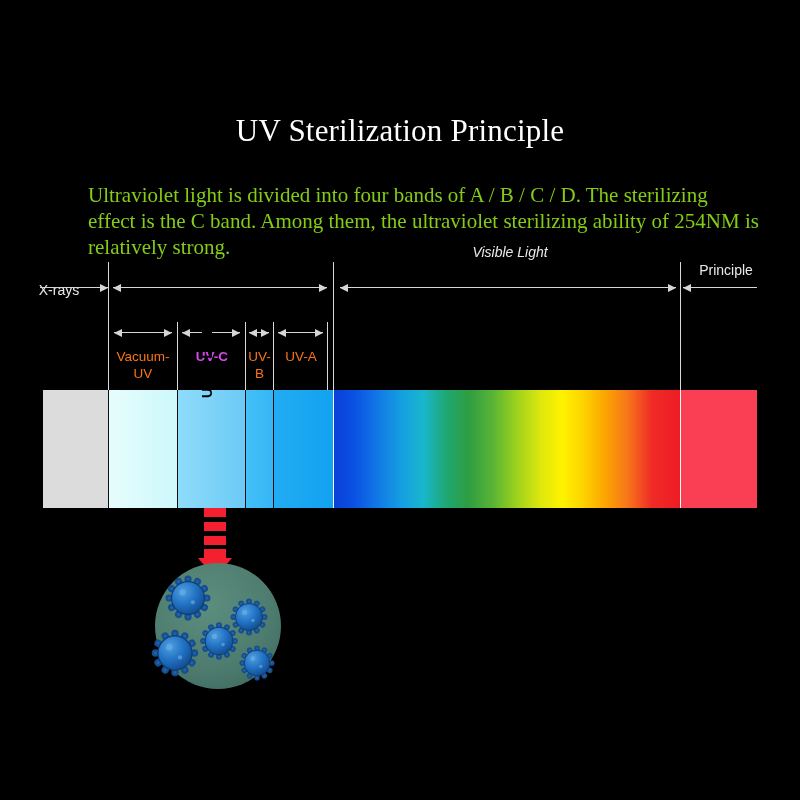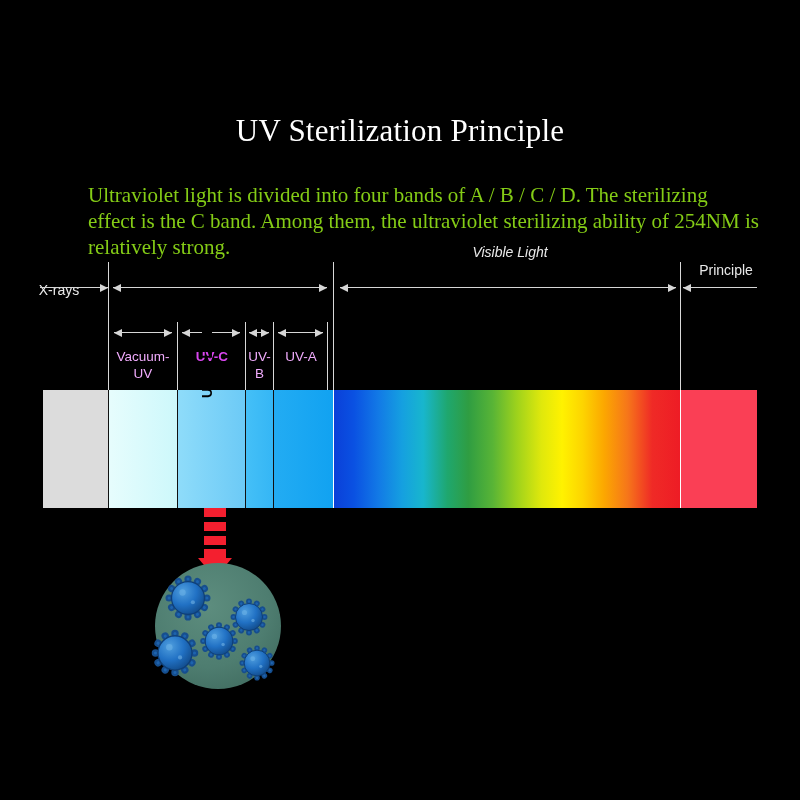--- a/index.html
+++ b/index.html
@@ -47,21 +47,21 @@
   }
   .arrow.both::before { left:0; border-right:8px solid #d6d6d6; }
   .arrow.both::after  { right:0; border-left:8px solid #d6d6d6; }
   .arrow.right::after { right:0; border-left:8px solid #d6d6d6; }
   .arrow.right::before{ display:none; }
   .arrow.left::before { left:0; border-right:8px solid #d6d6d6; }
   .arrow.left::after  { display:none; }
 
   
   .sub-label {
-    position:absolute; font-size:13.5px; color:#f0abfc;
+    position:absolute; font-size:13.5px; color:#f97316;
     text-align:center; line-height:17px; white-space:normal;
   }
   .sub-label.bold { font-weight:700; color:#d946ef; }
 
   
   #bar { position:absolute; left:43px; top:390px; width:714px; height:118px; }
   .seg { position:absolute; top:0; height:118px; }
   .seg-div { position:absolute; top:0; width:1px; height:118px; background:#111; }
 
   

